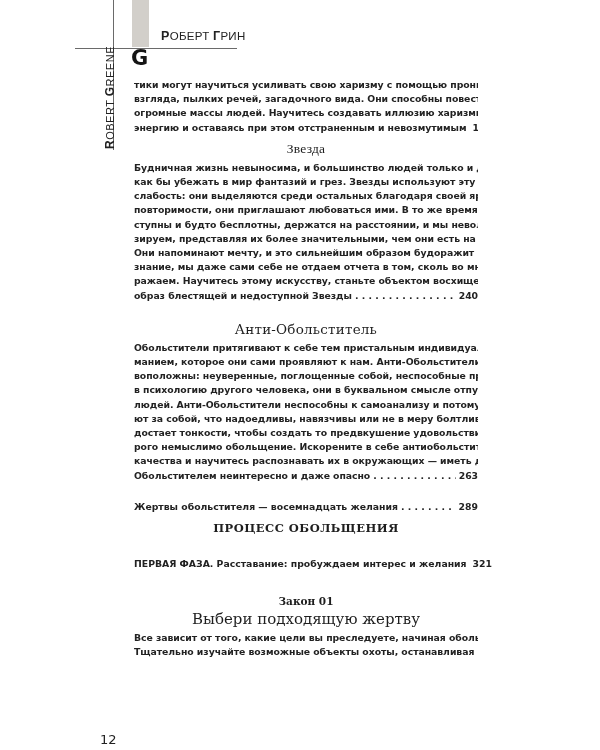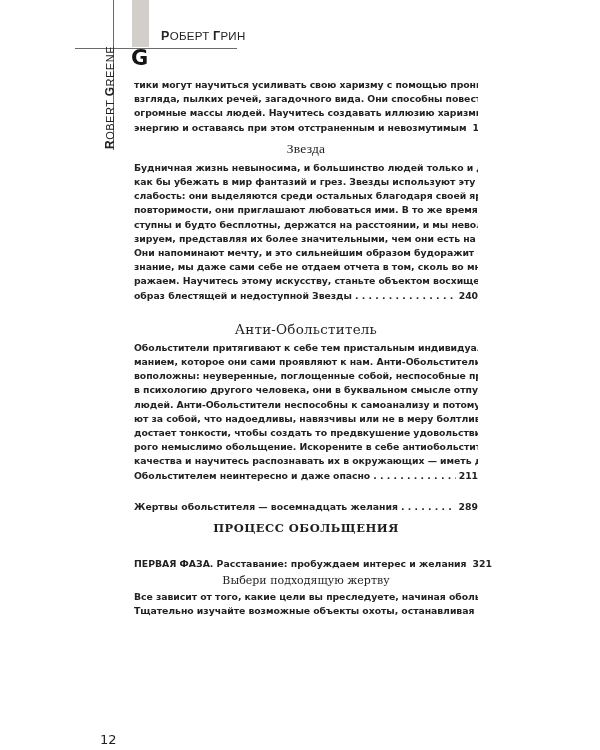--- a/index.html
+++ b/index.html
@@ -38,21 +38,21 @@
   .toc-page { flex: none; }
 
   .heading {
     font-family: "DejaVu Serif", "Liberation Serif", serif;
     text-align: center; color: #1e1e1e; margin: 0;
   }
   .h-section { font-size: 13.5px; margin-top: 18px; margin-bottom: 4px; font-weight: normal; letter-spacing: 0.2px; }
   .h-part { font-size: 11px; font-weight: bold; margin-top: 22px; letter-spacing: 0.3px; }
   .h-part-title { font-size: 11.5px; font-weight: bold; margin-top: 7px; letter-spacing: 0.5px; }
   .h-law { font-size: 10.5px; font-weight: bold; margin-top: 24px; }
-  .h-law-title { font-size: 11px; margin-top: 3px; margin-bottom: 3px; }
+  .h-law-title { font-size: 15px; margin-top: 3px; margin-bottom: 3px; }
 
   .toc-entry { display: flex; font-family: "DejaVu Sans", sans-serif; font-weight: bold; font-size: 9.3px; line-height: 14px; color: #222; white-space: nowrap; }
   .toc-entry .toc-label { flex: none; }
 
   .page-number { position: absolute; left: 100px; top: 732px; font-family: "DejaVu Sans", sans-serif; font-size: 13px; color: #222; }
 </style>
 </head>
 <body>
 
 <div class="page">
@@ -103,38 +103,39 @@
       <span class="line">воположны: неуверенные, поглощенные собой, неспособные проникнуть</span>
       <span class="line">в психологию другого человека, они в буквальном смысле отпугивают</span>
       <span class="line">людей. Анти-Обольстители неспособны к самоанализу и потому не замеча-</span>
       <span class="line">ют за собой, что надоедливы, навязчивы или не в меру болтливы. Им не-</span>
       <span class="line">достает тонкости, чтобы создать то предвкушение удовольствия, без кото-</span>
       <span class="line">рого немыслимо обольщение. Искорените в себе антиобольстительные</span>
       <span class="line">качества и научитесь распознавать их в окружающих — иметь дело с Анти-</span>
       <span class="line last">
           <span>Обольстителем неинтересно и даже опасно</span>
           <span class="toc-fill"></span>
-          <span class="toc-page">211</span>
+          <span class="toc-page">263</span>
         </span>
     </div>
 
     <div class="toc-entry" style="margin-top:17px;">
       <span class="toc-label">Жертвы обольстителя — восемнадцать желания</span>
       <span class="toc-fill"></span>
       <span class="toc-page">289</span>
     </div>
 
     <div class="heading h-part-title">ПРОЦЕСС ОБОЛЬЩЕНИЯ</div>
 
     <div class="toc-entry" style="margin-top:22px;">
       <span class="toc-label">ПЕРВАЯ ФАЗА. Расставание: пробуждаем интерес и желания</span>
       <span class="toc-fill"></span>
       <span class="toc-page">321</span>
     </div>
 
+    <div class="heading h-law">Закон 01</div>
     <div class="heading h-law-title">Выбери подходящую жертву</div>
     <div class="para">
       <span class="line">Все зависит от того, какие цели вы преследуете, начиная обольщение.</span>
       <span class="line">Тщательно изучайте возможные объекты охоты, останавливая выбор толь-</span>
     </div>
   </div>
 
   <div class="page-number">12</div>
 </div>
 

